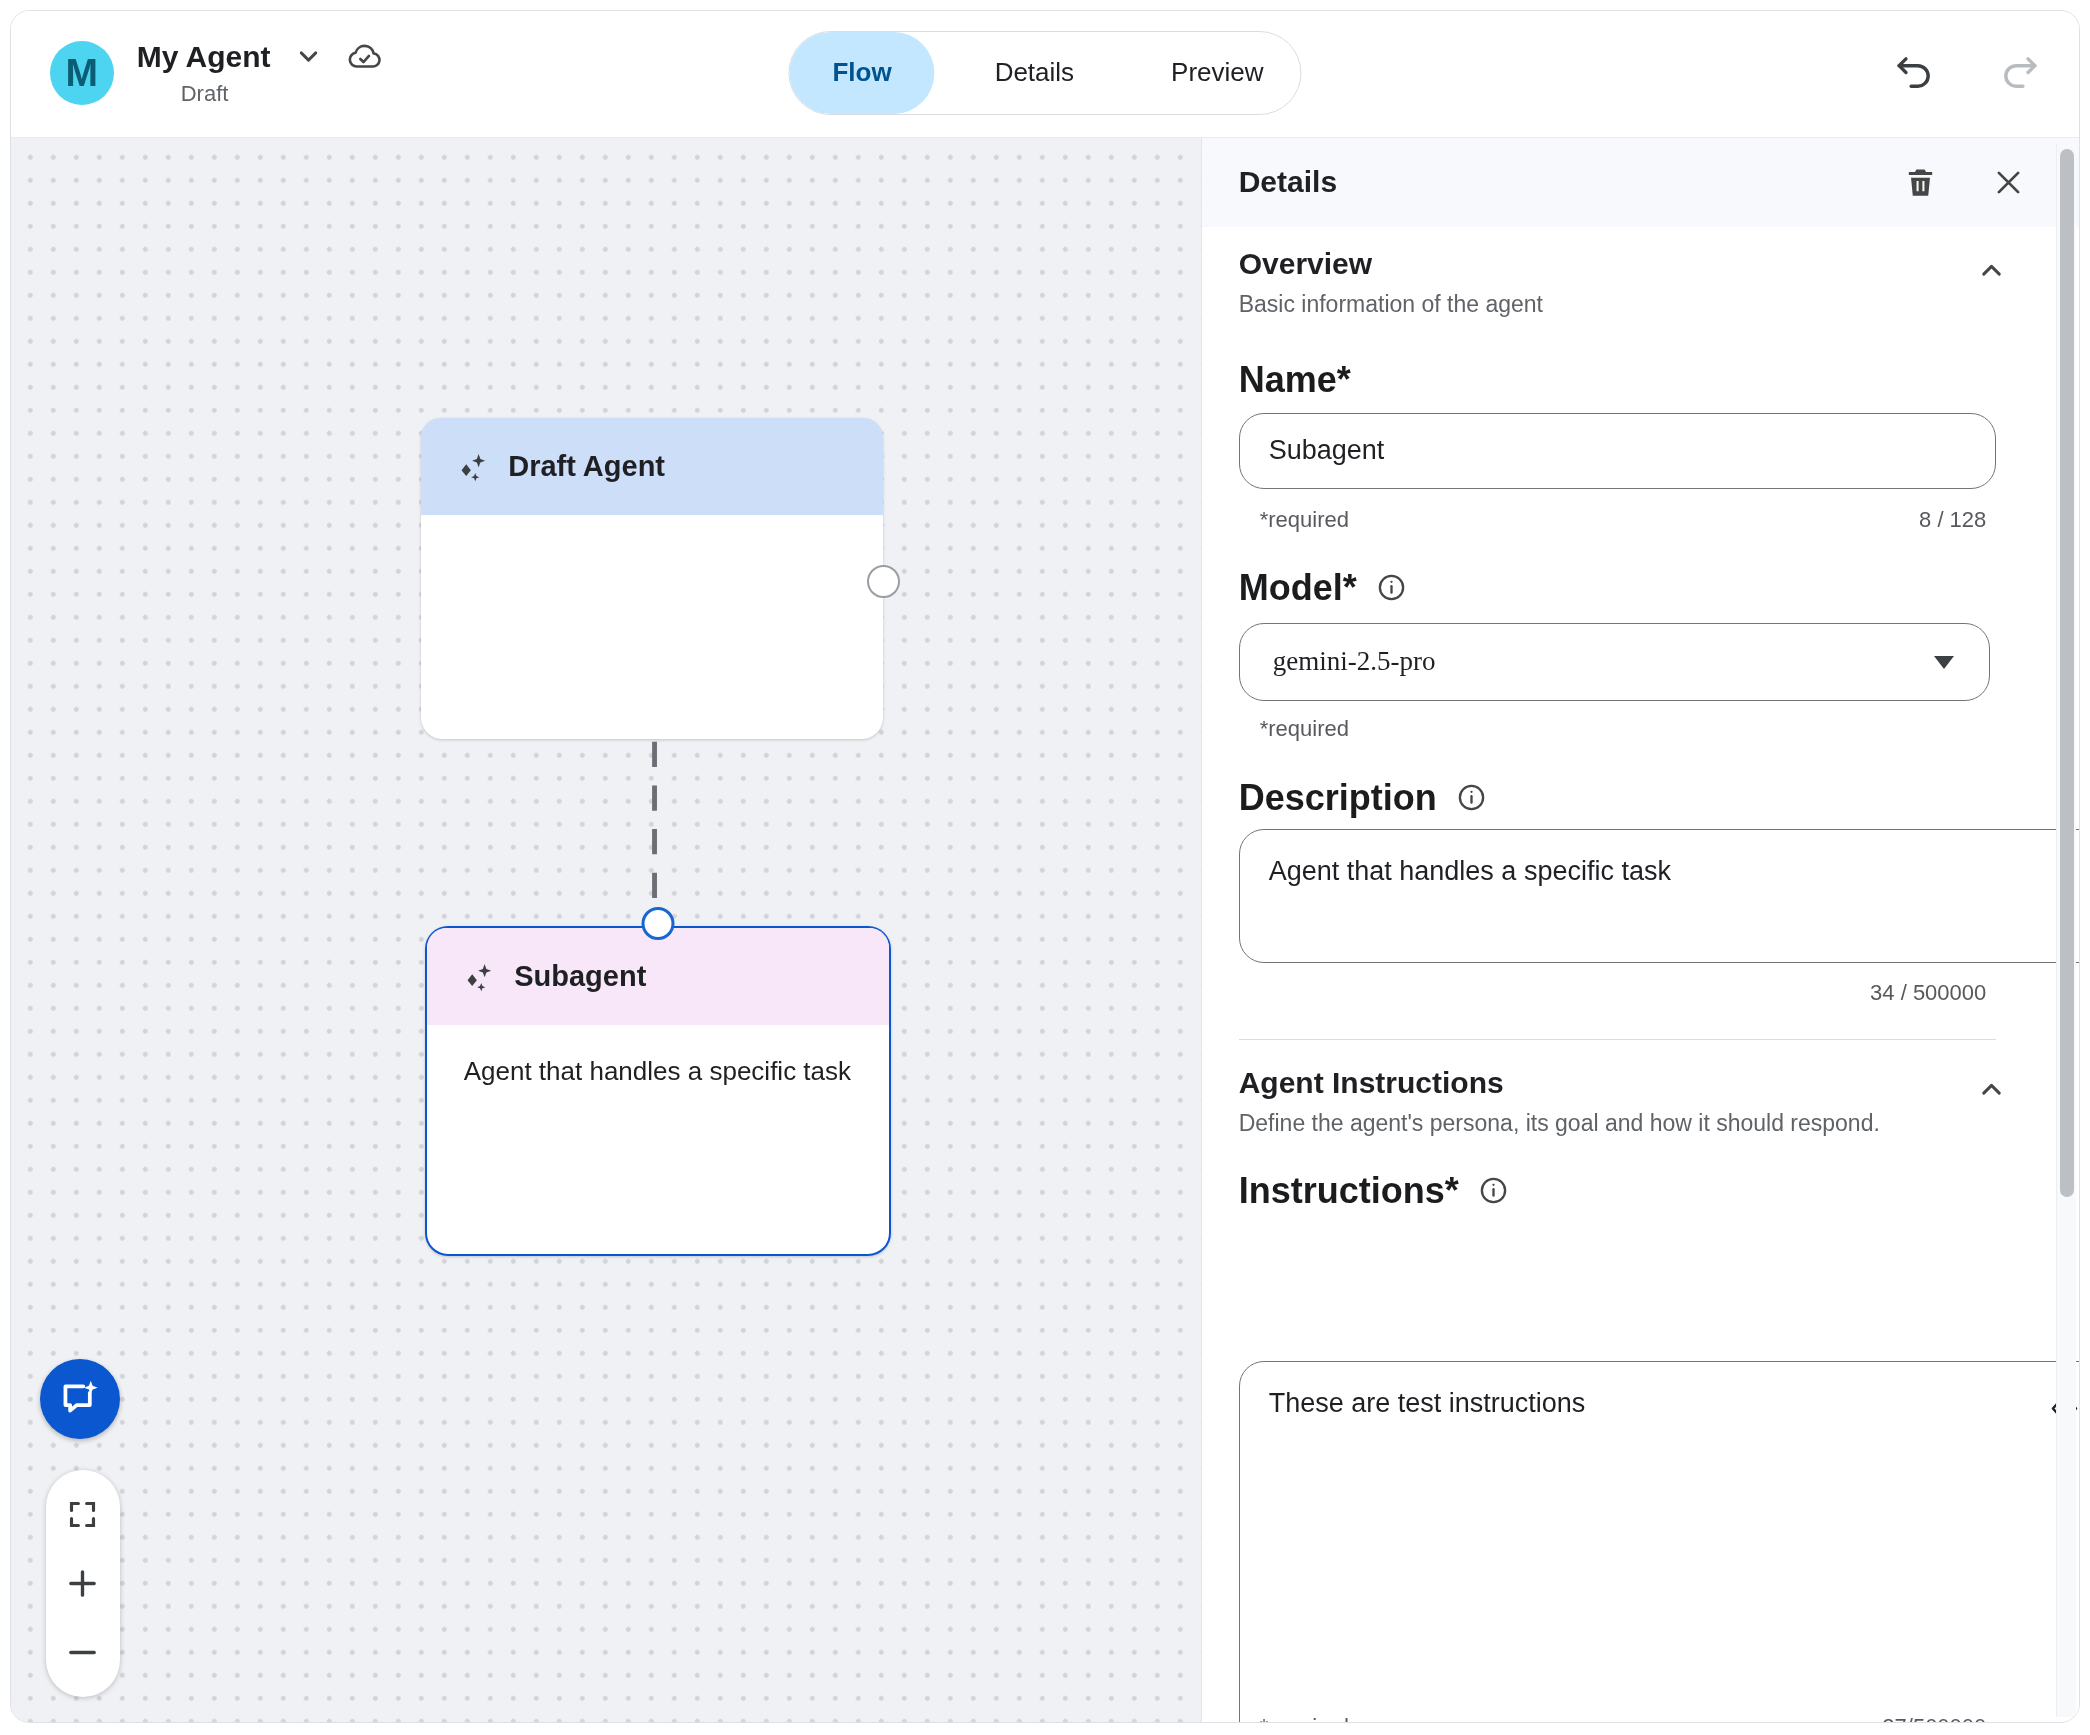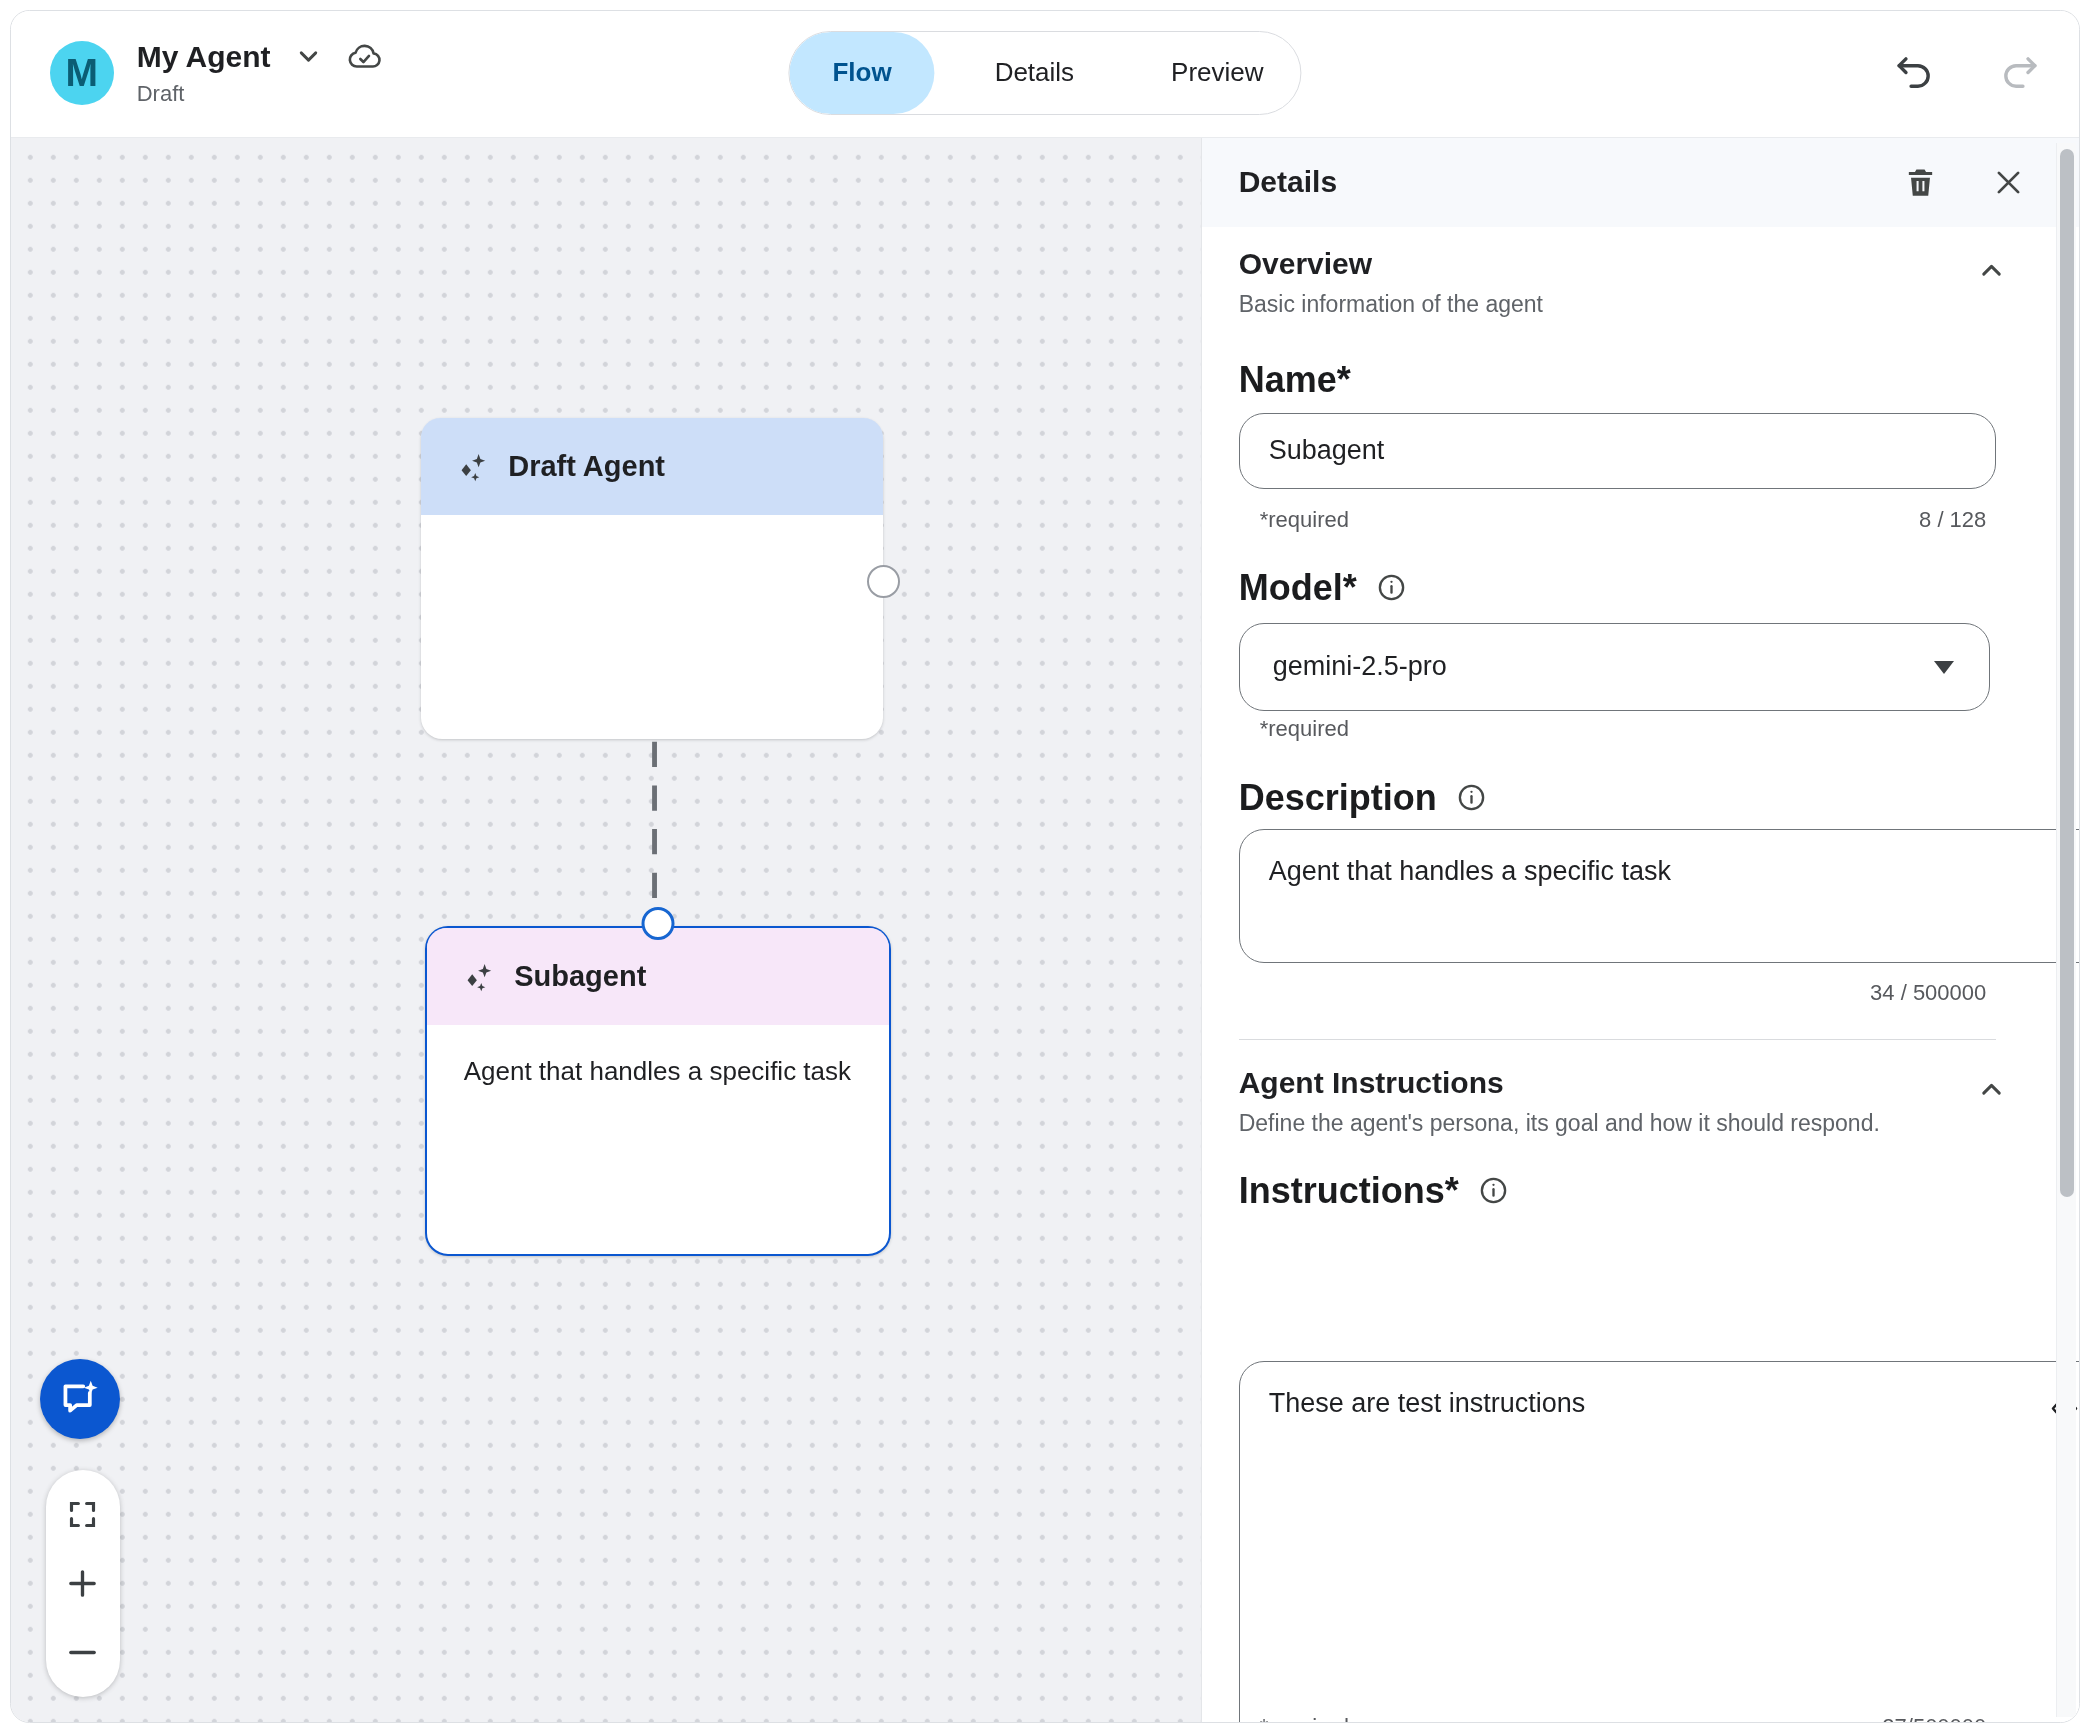--- a/index.html
+++ b/index.html
@@ -9,21 +9,21 @@
        border:1.9px solid #dde0e4;border-radius:19.4px;background:#fff;overflow:hidden;}
 
   
   .topbar{height:124px;display:flex;align-items:center;padding:0 39px;position:relative;background:#fff;}
   .avatar{width:64px;height:64px;border-radius:50%;background:#4cd4f0;display:flex;align-items:center;justify-content:center;
           font-size:39px;font-weight:700;color:#0b5d74;flex:0 0 auto;}
   .title-block{margin-left:23px;}
   .title-row{display:flex;align-items:center;gap:23px;}
   .app-title{font-size:30px;font-weight:700;color:#1f2023;}
   .icon-btn{background:none;border:none;padding:0;cursor:pointer;display:inline-flex;align-items:center;justify-content:center;}
-  .draft{font-size:22px;color:#5f6368;margin-top:5.8px;}
+  .draft{font-size:22px;color:#5f6368;margin-top:5.8px;margin-left:44px;}
   .tabs{position:absolute;left:50%;transform:translateX(-50%);display:flex;align-items:center;
         border:1.9px solid #dadce0;border-radius:969px;background:#fff;height:82px;overflow:hidden;gap:23px;}
   .tab{font-size:26px;color:#202124;padding:0 37px;height:100%;display:flex;align-items:center;cursor:pointer;}
   .tab.active{background:#c2e7ff;color:#00538f;font-weight:700;border-radius:969px;padding:0 43px;}
   .top-actions{margin-left:auto;display:flex;align-items:center;gap:64px;}
   .btn-update{background:#0b57d0;color:#fff;font-size:28px;border:none;border-radius:969px;height:80px;padding:0 54px;cursor:pointer;
               font-family:inherit;}
 
   
   .content{position:absolute;top:126px;left:0;right:0;bottom:0;display:flex;border-top:1.9px solid #e9ebee;}
@@ -234,21 +234,21 @@
       <div class="p-abs field-label" style="left:37px;top:429px;">
         <span>Model*</span>
         <span>
           <svg width="31" height="31" viewBox="0 0 24 24" fill="none" stroke="#444746" stroke-width="1.8" stroke-linecap="round">
             <circle cx="12" cy="12" r="9"></circle>
               <path d="M12 11v5"></path>
               <circle cx="12" cy="7.6" r="0.9" fill="#444746" stroke="none"></circle>
           </svg>
         </span>
       </div>
-      <div class="p-abs" style="left:37px;right:89px;top:485px;height:88px;">
+      <div class="p-abs" style="left:37px;right:89px;top:485px;height:78px;font-family:Liberation Serif, serif;">
         <div class="select">
           <span>gemini-2.5-pro</span>
           <span class="arrow"></span>
         </div>
       </div>
       <div class="p-abs helper" style="left:58px;top:578px;">*required</div>
 
       <div class="p-abs field-label" style="left:37px;top:639px;">
         <span>Description</span>
         <span>

